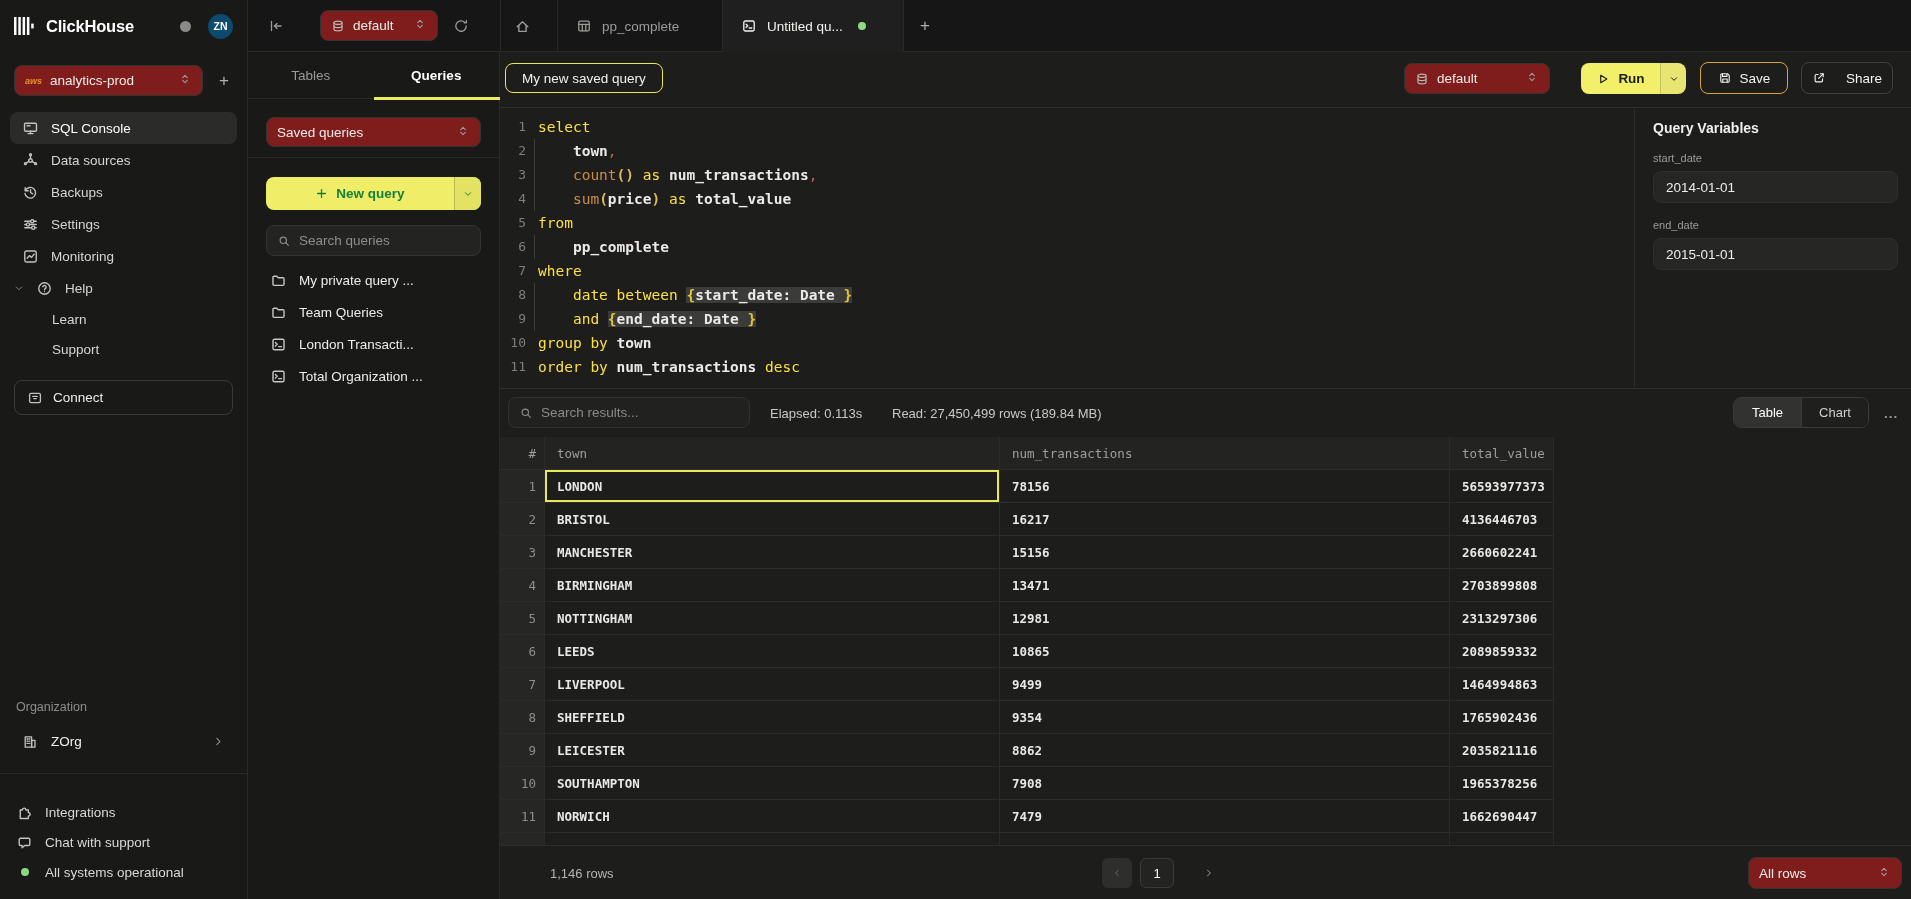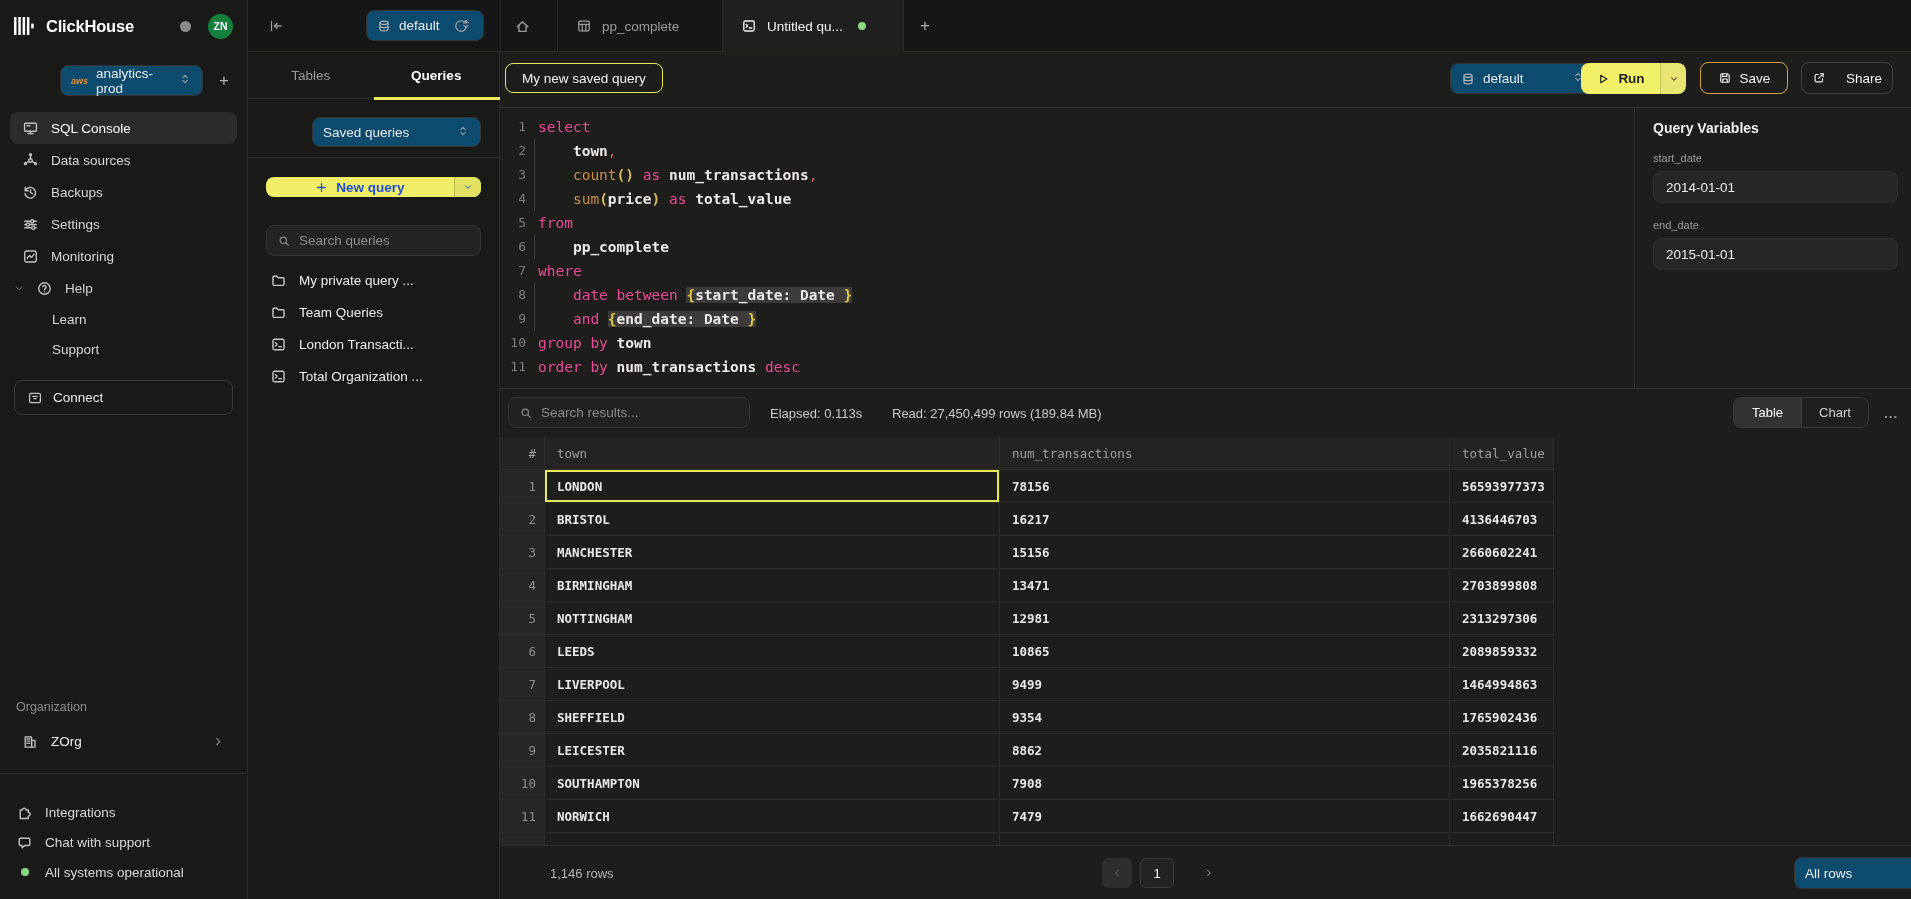--- a/index.html
+++ b/index.html
@@ -9,25 +9,25 @@
     background: #1d1d1c; color: #e8e8e6;
     font-family: "Liberation Sans", sans-serif; font-size: 13.5px;
   }
   .ic { fill: none; stroke: currentColor; stroke-width: 1.3; stroke-linecap: round; stroke-linejoin: round; }
 
   
   .sidebar { position:absolute; left:0; top:0; width:248px; height:899px; background:#191918; border-right:1px solid #2a2a29; }
   .sb-head { display:flex; align-items:center; height:52px; padding:0 14px; }
   .brand-name { font-size:16.5px; font-weight:700; color:#fff; margin-left:9px; letter-spacing:-0.2px; }
   .head-dot { width:11px; height:11px; border-radius:50%; background:#8a8a88; margin-left:auto; }
-  .avatar { width:25px; height:25px; border-radius:50%; background:#15803d; color:#fff; font-size:10.5px; font-weight:700;
+  .avatar { width:25px; height:25px; border-radius:50%; background:#0c4a6e; color:#fff; font-size:10.5px; font-weight:700;
             display:flex; align-items:center; justify-content:center; margin-left:17px; }
   .service-row { display:flex; align-items:center; gap:12px; margin:13px 14px 0; }
-  .select-box { display:flex; align-items:center; gap:8px; background:#0c4a6e; border:1px solid #343433; border-radius:8px;
-                height:31px; padding:0 10px; color:#ececea;margin-left:46px; }
+  .select-box { display:flex; align-items:center; gap:8px; background:#7f1d1d; border:1px solid #343433; border-radius:8px;
+                height:31px; padding:0 10px; color:#ececea; }
   .service-row .select-box { flex:1; }
   .aws { color:#e8912d; font-size:9px; font-weight:700; font-style:italic; }
   .updown { color:#9a9a98; margin-left:auto; flex:none; }
   .plus-btn { color:#b0b0ae; font-size:17px; width:18px; text-align:center; }
   .nav { margin:16px 10px 0; }
   .nav-item { display:flex; align-items:center; gap:12px; height:32px; padding:0 12px; border-radius:8px; color:#d6d6d4; }
   .nav-item.active { background:#2b2b2a; color:#fff; }
   .nav-item .nico { width:17px; height:17px; color:#c2c2c0; display:flex; }
   .nav-item .exp { width:10px; color:#9a9a98; margin-left:-8px; display:flex; }
   .nav-child { height:30px; display:flex; align-items:center; padding-left:42px; color:#d6d6d4; }
@@ -57,22 +57,22 @@
   .unsaved-dot { width:8px; height:8px; border-radius:50%; background:#8fd982; margin-left:6px; }
 
   
   .panel { position:absolute; left:248px; top:52px; width:252px; height:847px; background:#191918; border-right:1px solid #2a2a29; }
   .panel-tabs { position:relative; height:47px; border-bottom:1px solid #2a2a29; display:flex; }
   .ptab { width:126px; display:flex; align-items:center; justify-content:center; color:#9a9a98; }
   .ptab.active { color:#fff; font-weight:700; }
   .ptab-underline { position:absolute; left:126px; bottom:-2px; width:126px; height:3px; background:#eceb5f; }
   .saved-select { position:absolute; left:18px; right:18px; top:65px; height:30px; }
   .panel-div { position:absolute; left:0; right:0; top:105px; border-top:1px solid #2a2a29; }
-  .new-query { position:absolute; left:18px; right:18px; top:125px; height:20px; background:#f0ee68; border-radius:8px;
-               display:flex; align-items:stretch; overflow:hidden; color:#1d4ed8; }
+  .new-query { position:absolute; left:18px; right:18px; top:125px; height:33px; background:#f0ee68; border-radius:8px;
+               display:flex; align-items:stretch; overflow:hidden; color:#15803d; }
   .nq-main { flex:1; display:flex; align-items:center; justify-content:center; gap:8px; font-weight:700; font-size:13.5px; }
   .nq-split { width:27px; background:#e4e262; border-left:1px solid rgba(0,0,0,.18); display:flex; align-items:center; justify-content:center; }
   .search-input { position:absolute; left:18px; right:18px; top:173px; height:31px; background:#232322; border:1px solid #343433;
                   border-radius:8px; display:flex; align-items:center; gap:8px; padding:0 10px; color:#8e8e8c; }
   .search-input input { background:transparent; border:none; outline:none; color:#ececea; font-family:"Liberation Sans",sans-serif;
                         font-size:13.5px; width:100%; }
   .search-input input::placeholder { color:#8e8e8c; }
   .qlist { position:absolute; left:10px; right:10px; top:212px; }
   .q-item { display:flex; align-items:center; gap:12px; height:32px; padding:0 12px; color:#ececea; font-weight:500; border-radius:8px; }
   .q-item .nico { width:17px; display:flex; color:#c8c8c6; }
@@ -94,21 +94,21 @@
   .btn-ico { display:flex; }
 
   
   .workspace { position:absolute; left:0; top:55px; width:100%; height:282px; border-top:1px solid #2e2e2d; border-bottom:1px solid #2e2e2d; }
   .editor { position:absolute; left:0; top:0; width:1134px; height:280px; padding-top:7px;
             font-family:"DejaVu Sans Mono", monospace; font-size:14.5px; }
   .line { display:flex; height:24px; line-height:24px; position:relative; }
   .ln { width:26px; text-align:right; color:#7e7e7c; font-size:13px; flex:none; }
   .lc { margin-left:12px; white-space:pre; position:relative; }
   .line.ind .lc::before { content:""; position:absolute; left:-4px; top:0; height:24px; border-left:1px solid #3c3c3a; }
-  .tk-kw { color:#ec4899; }
+  .tk-kw { color:#fde047; }
   .tk-fn { color:#cd8d45; }
   .tk-par { color:#dcb95e; font-weight:700; }
   .tk-id { color:#eceae6; font-weight:700; }
   .tk-pu { color:#c75f5f; }
   .tk-pl { color:#eceae6; }
   .tk-cb { color:#e3c23c; font-weight:700; background:#3b3b39; }
   .tk-cv { color:#eceae6; font-weight:700; background:#3b3b39; }
   .variables { position:absolute; left:1134px; top:0; width:277px; height:280px; border-left:1px solid #2e2e2d; padding:12px 13px 0 18px; }
   .vars-title { font-size:14px; font-weight:700; color:#f0f0ee; }
   .var-label { font-size:11px; color:#9a9a98; margin-top:16px; }

